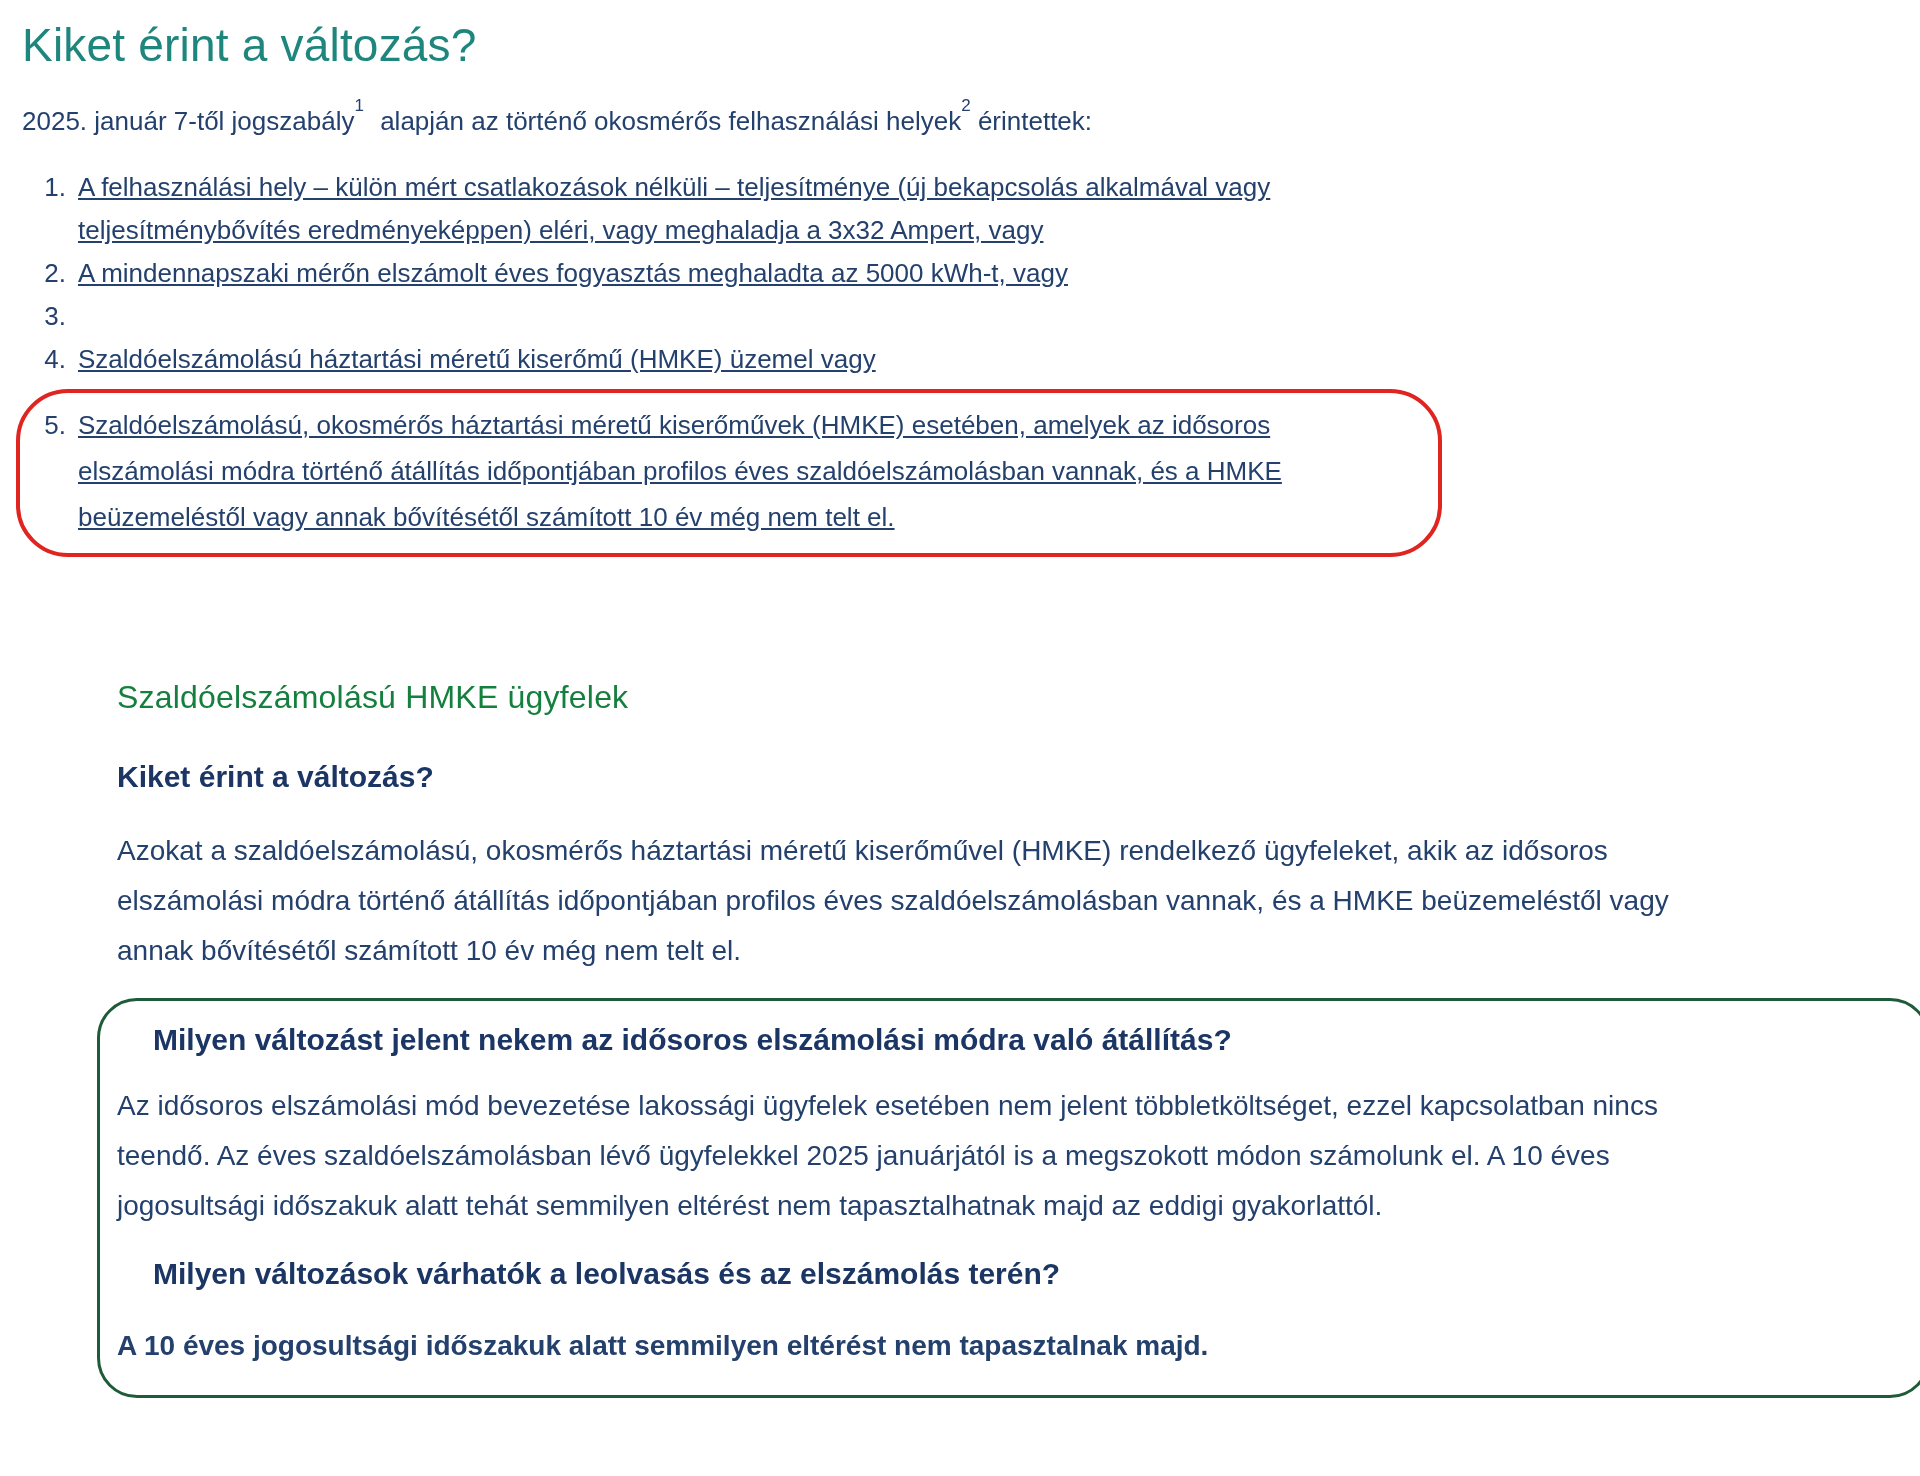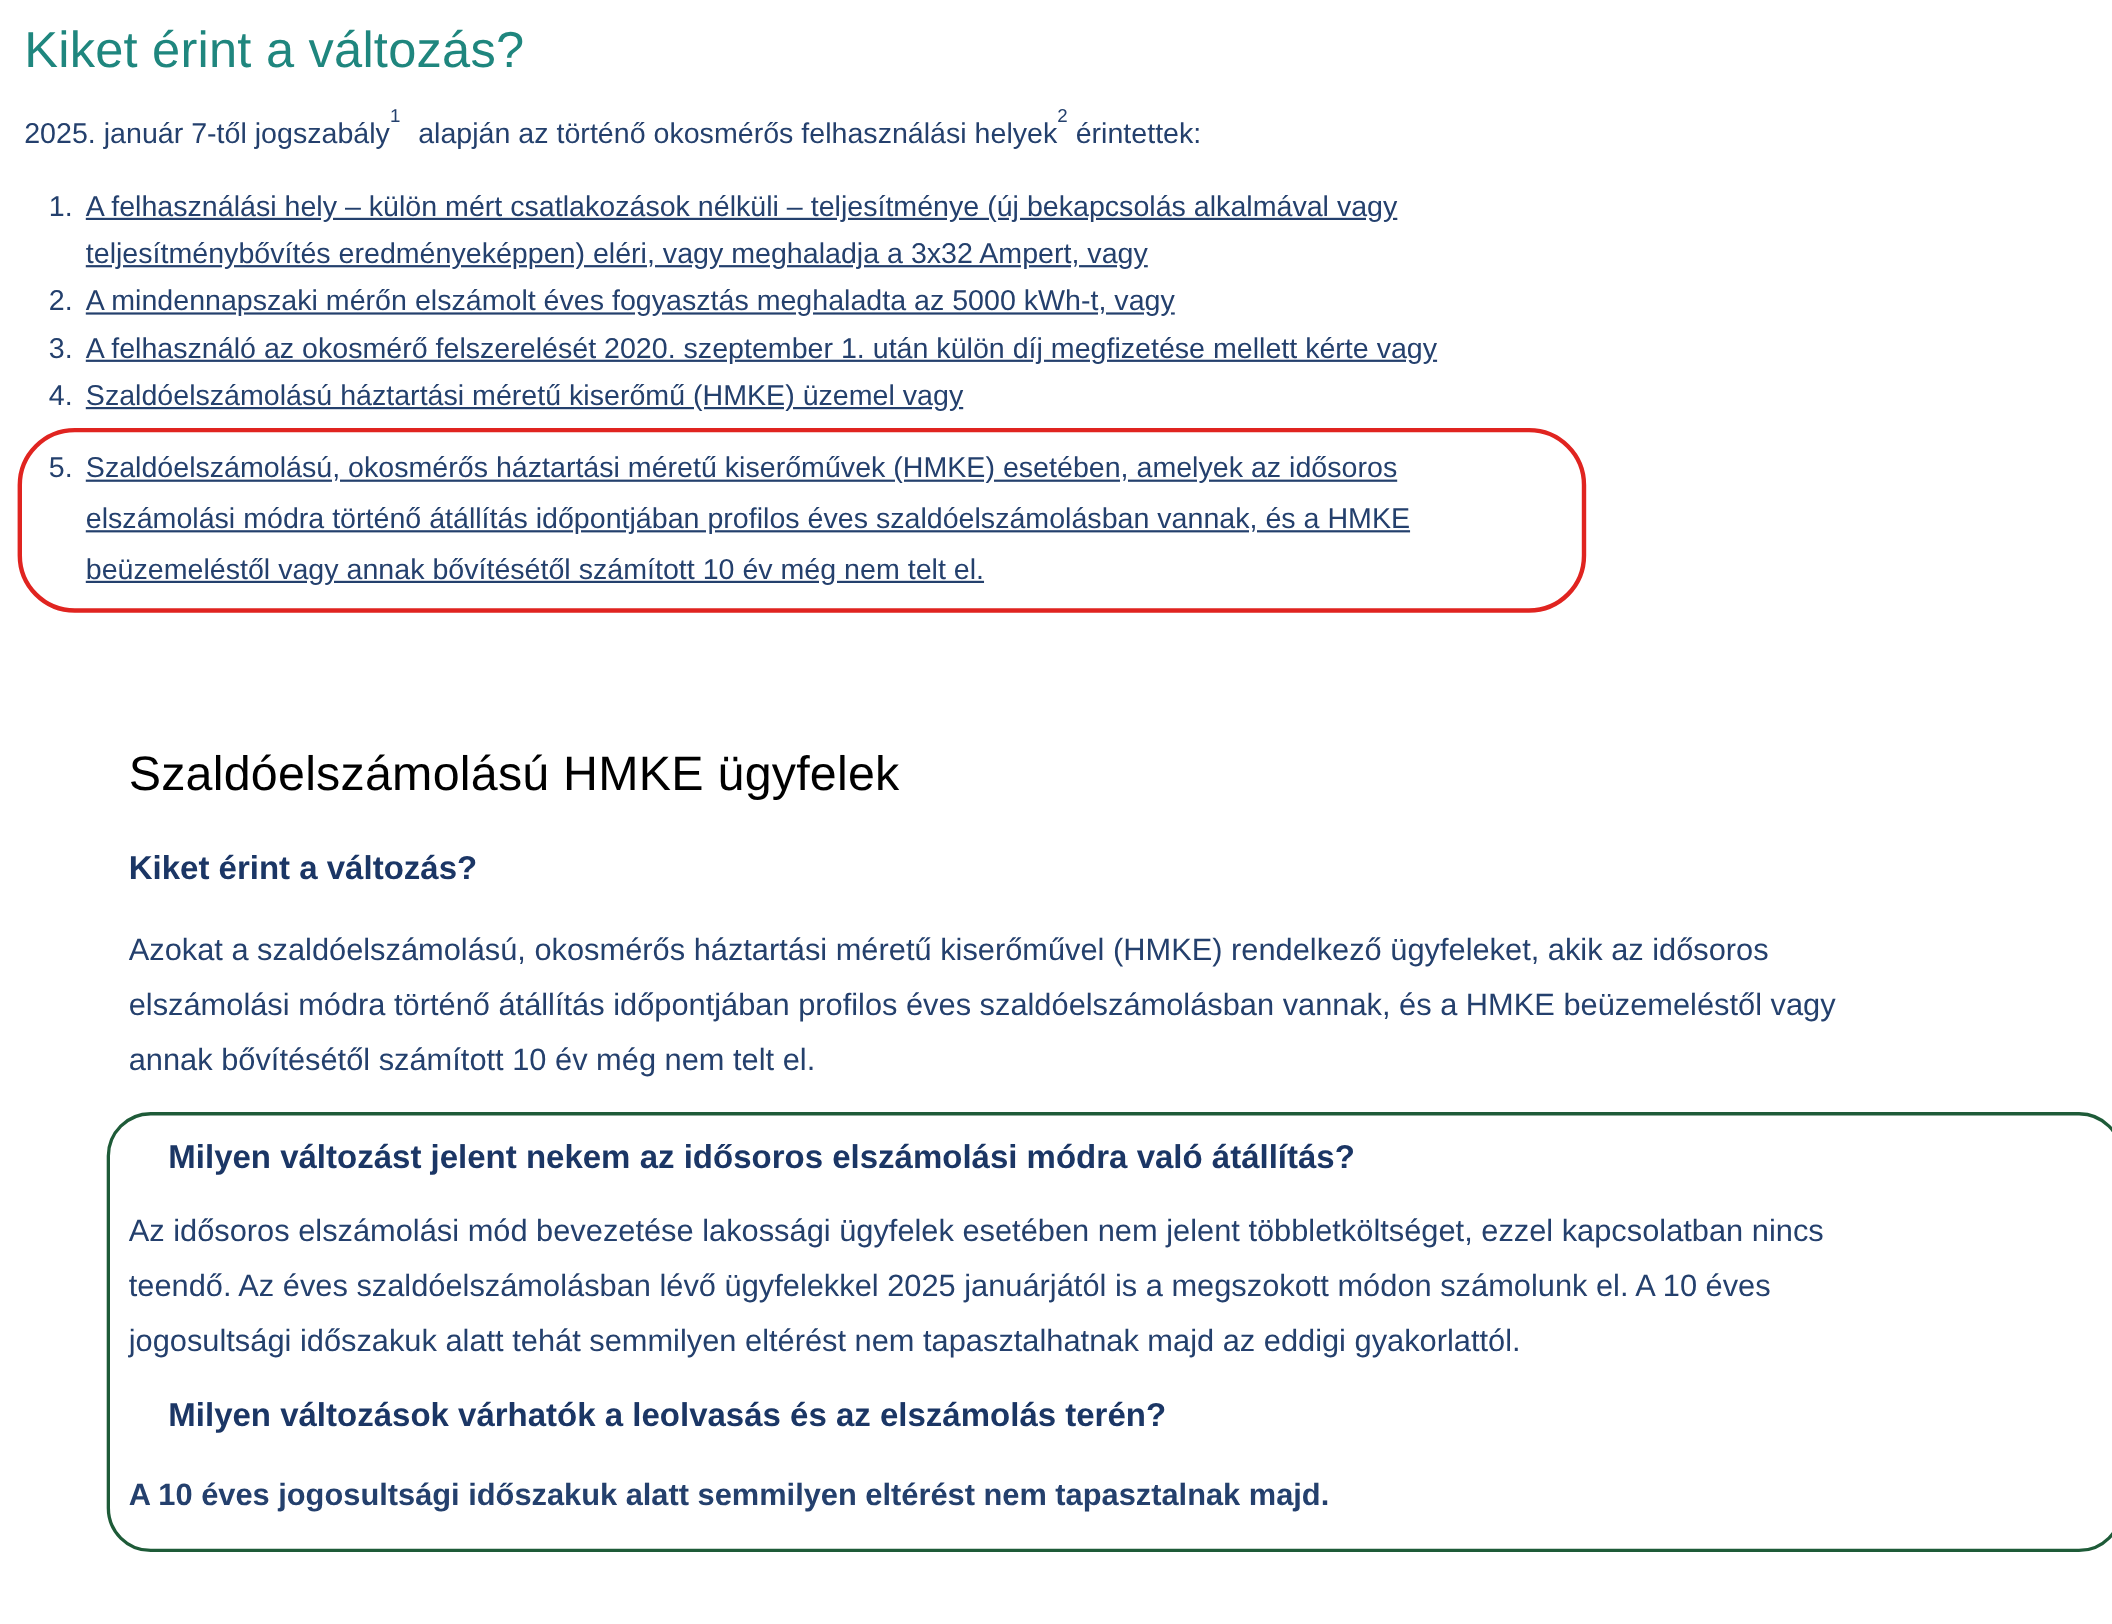--- a/index.html
+++ b/index.html
@@ -67,23 +67,23 @@
     line-height: 46px;
   }
   .red-ring .li-txt { max-width: 1310px; }
 
   
   .section-2 {
     margin: 122px 0 0 95px;
   }
   .section-title {
     margin: 0;
-    font-size: 44px;
+    font-size: 32px;
     font-weight: 400;
-    color: #000000;
+    color: #15803d;
     letter-spacing: 0.2px;
   }
   .q-heading {
     margin: 44px 0 0 0;
     font-size: 30px;
     font-weight: 700;
     color: #1b3665;
   }
   .answer {
     margin: 32px 0 0 0;
@@ -122,21 +122,20 @@
       <div class="li-row">
         <span class="li-num">1.</span>
         <span class="li-txt">A felhasználási hely – külön mért csatlakozások nélküli – teljesítménye (új bekapcsolás alkalmával vagy teljesítménybővítés eredményeképpen) eléri, vagy meghaladja a 3x32 Ampert, vagy</span>
       </div>
       <div class="li-row">
         <span class="li-num">2.</span>
         <span class="li-txt">A mindennapszaki mérőn elszámolt éves fogyasztás meghaladta az 5000 kWh-t, vagy</span>
       </div>
       <div class="li-row">
         <span class="li-num">3.</span>
-        <span class="li-txt">A felhasználó az okosmérő felszerelését 2020. szeptember 1. után külön díj megfizetése mellett kérte vagy</span>
       </div>
       <div class="li-row">
         <span class="li-num">4.</span>
         <span class="li-txt">Szaldóelszámolású háztartási méretű kiserőmű (HMKE) üzemel vagy</span>
       </div>
       <div class="red-ring">
         <div class="li-row">
           <span class="li-num">5.</span>
           <span class="li-txt">Szaldóelszámolású, okosmérős háztartási méretű kiserőművek (HMKE) esetében, amelyek az idősoros elszámolási módra történő átállítás időpontjában profilos éves szaldóelszámolásban vannak, és a HMKE beüzemeléstől vagy annak bővítésétől számított 10 év még nem telt el.</span>
         </div>

